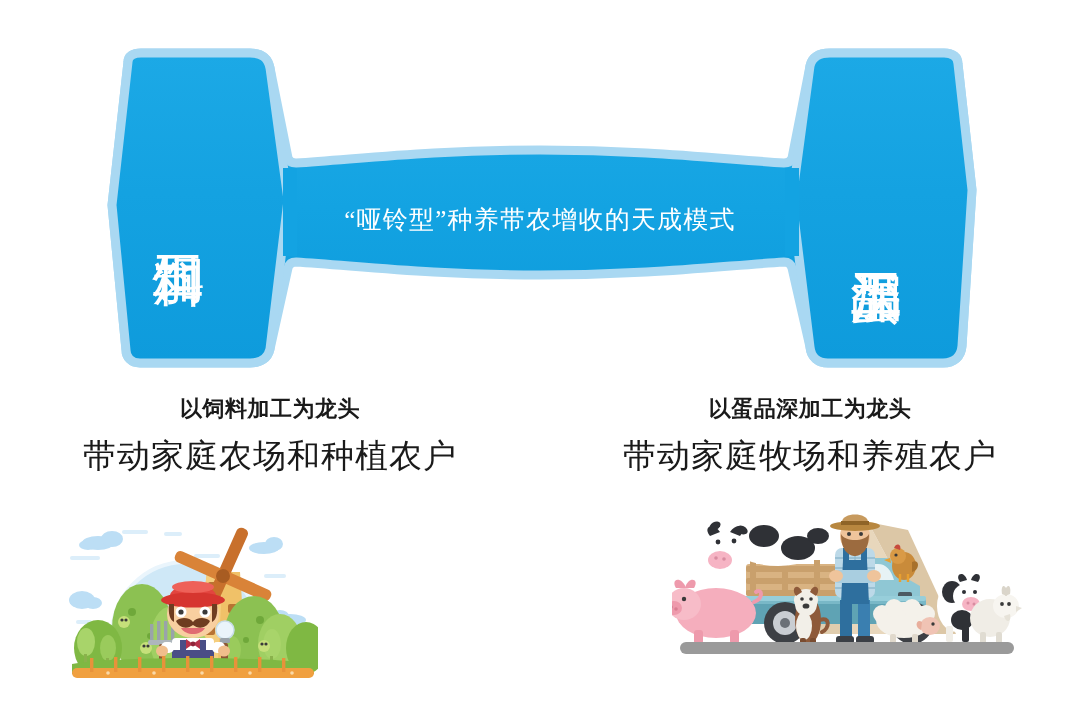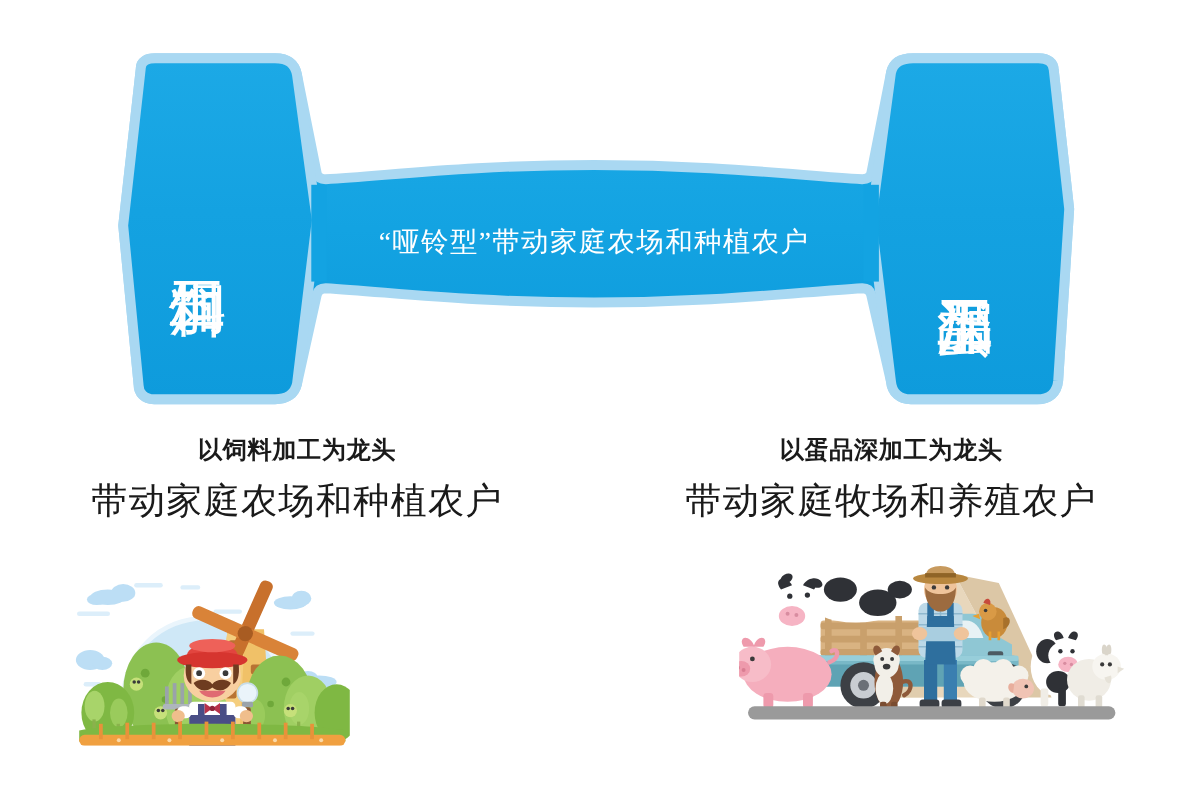--- a/index.html
+++ b/index.html
@@ -195,21 +195,21 @@
 
         <rect x="283" y="168" width="14" height="88" fill="#13A3E2"></rect>
         <rect x="785" y="168" width="14" height="88" fill="#13A3E2"></rect>
       </g>
     </svg>
 
     <div class="lobe-label" id="lobe-label-left">饲料加工</div>
 
     <div class="lobe-label" id="lobe-label-right">蛋品深加工</div>
 
-    <div class="bar-label">“哑铃型”带动家庭农场和种植农户</div>
+    <div class="bar-label">“哑铃型”种养带农增收的天成模式</div>
   </div>
 
   <div class="col" id="col-left">
     <div class="cap-head">以饲料加工为龙头</div>
     <div class="cap-sub">带动家庭农场和种植农户</div>
   </div>
 
   <div class="col" id="col-right">
     <div class="cap-head">以蛋品深加工为龙头</div>
     <div class="cap-sub">带动家庭牧场和养殖农户</div>

